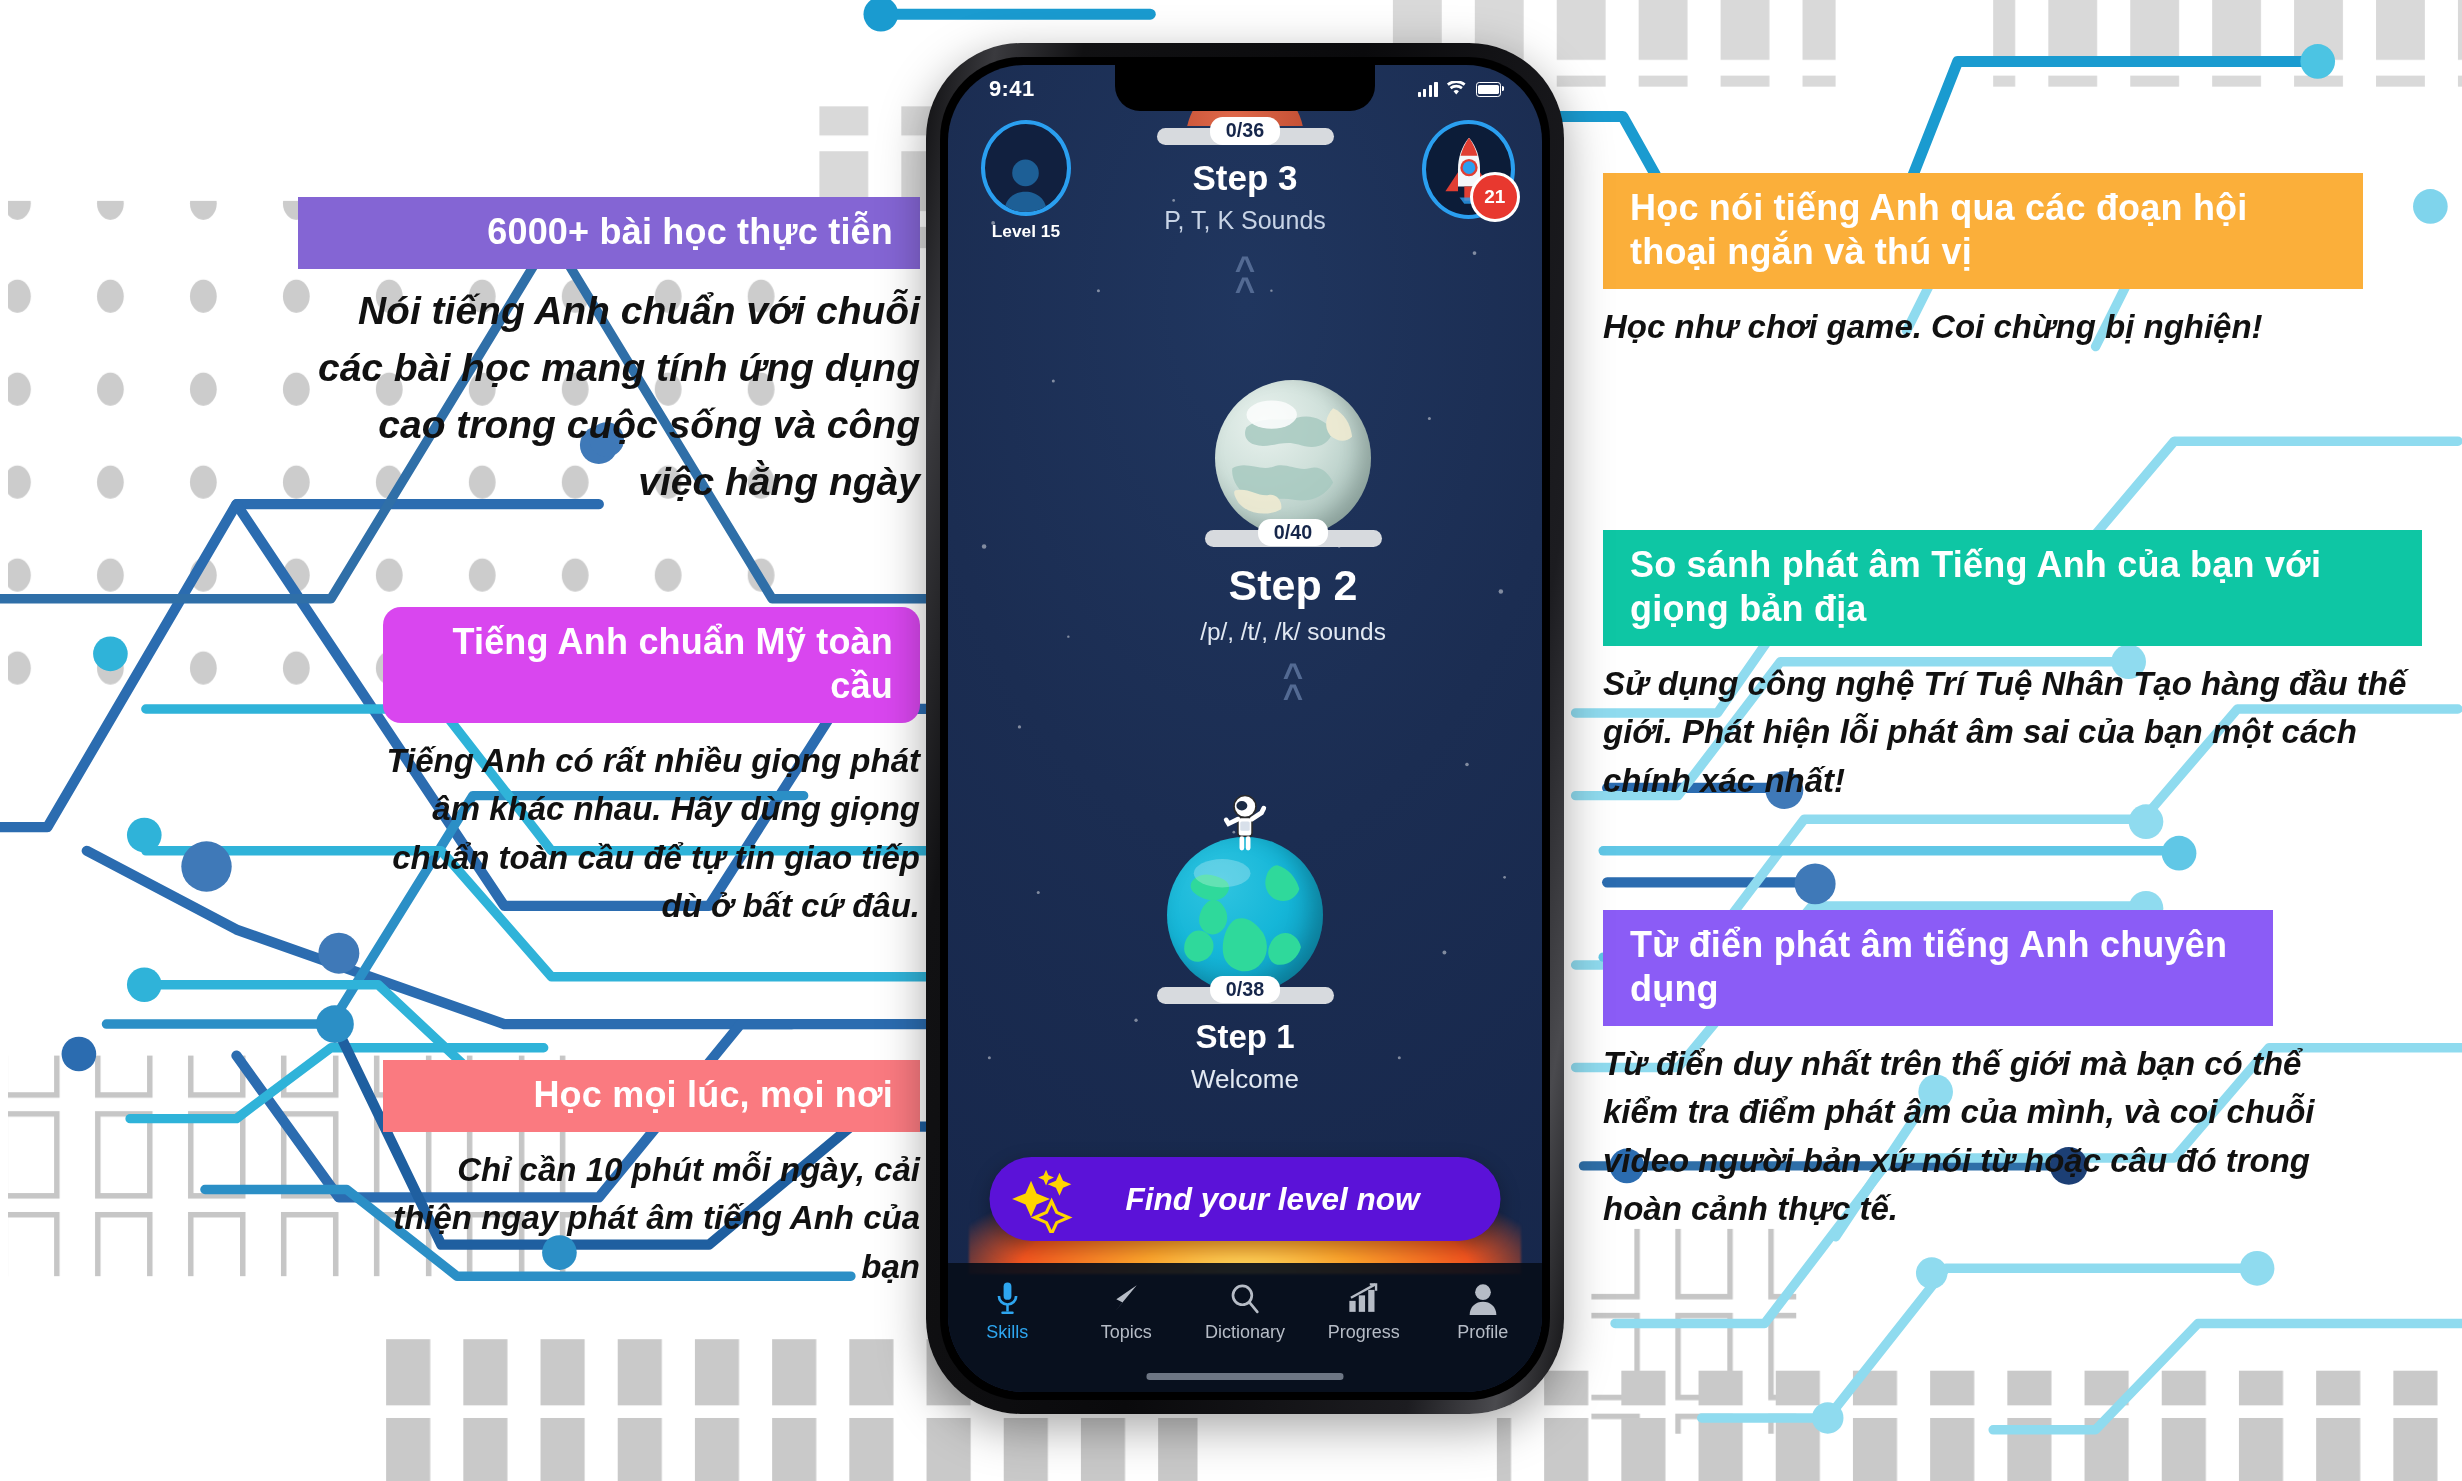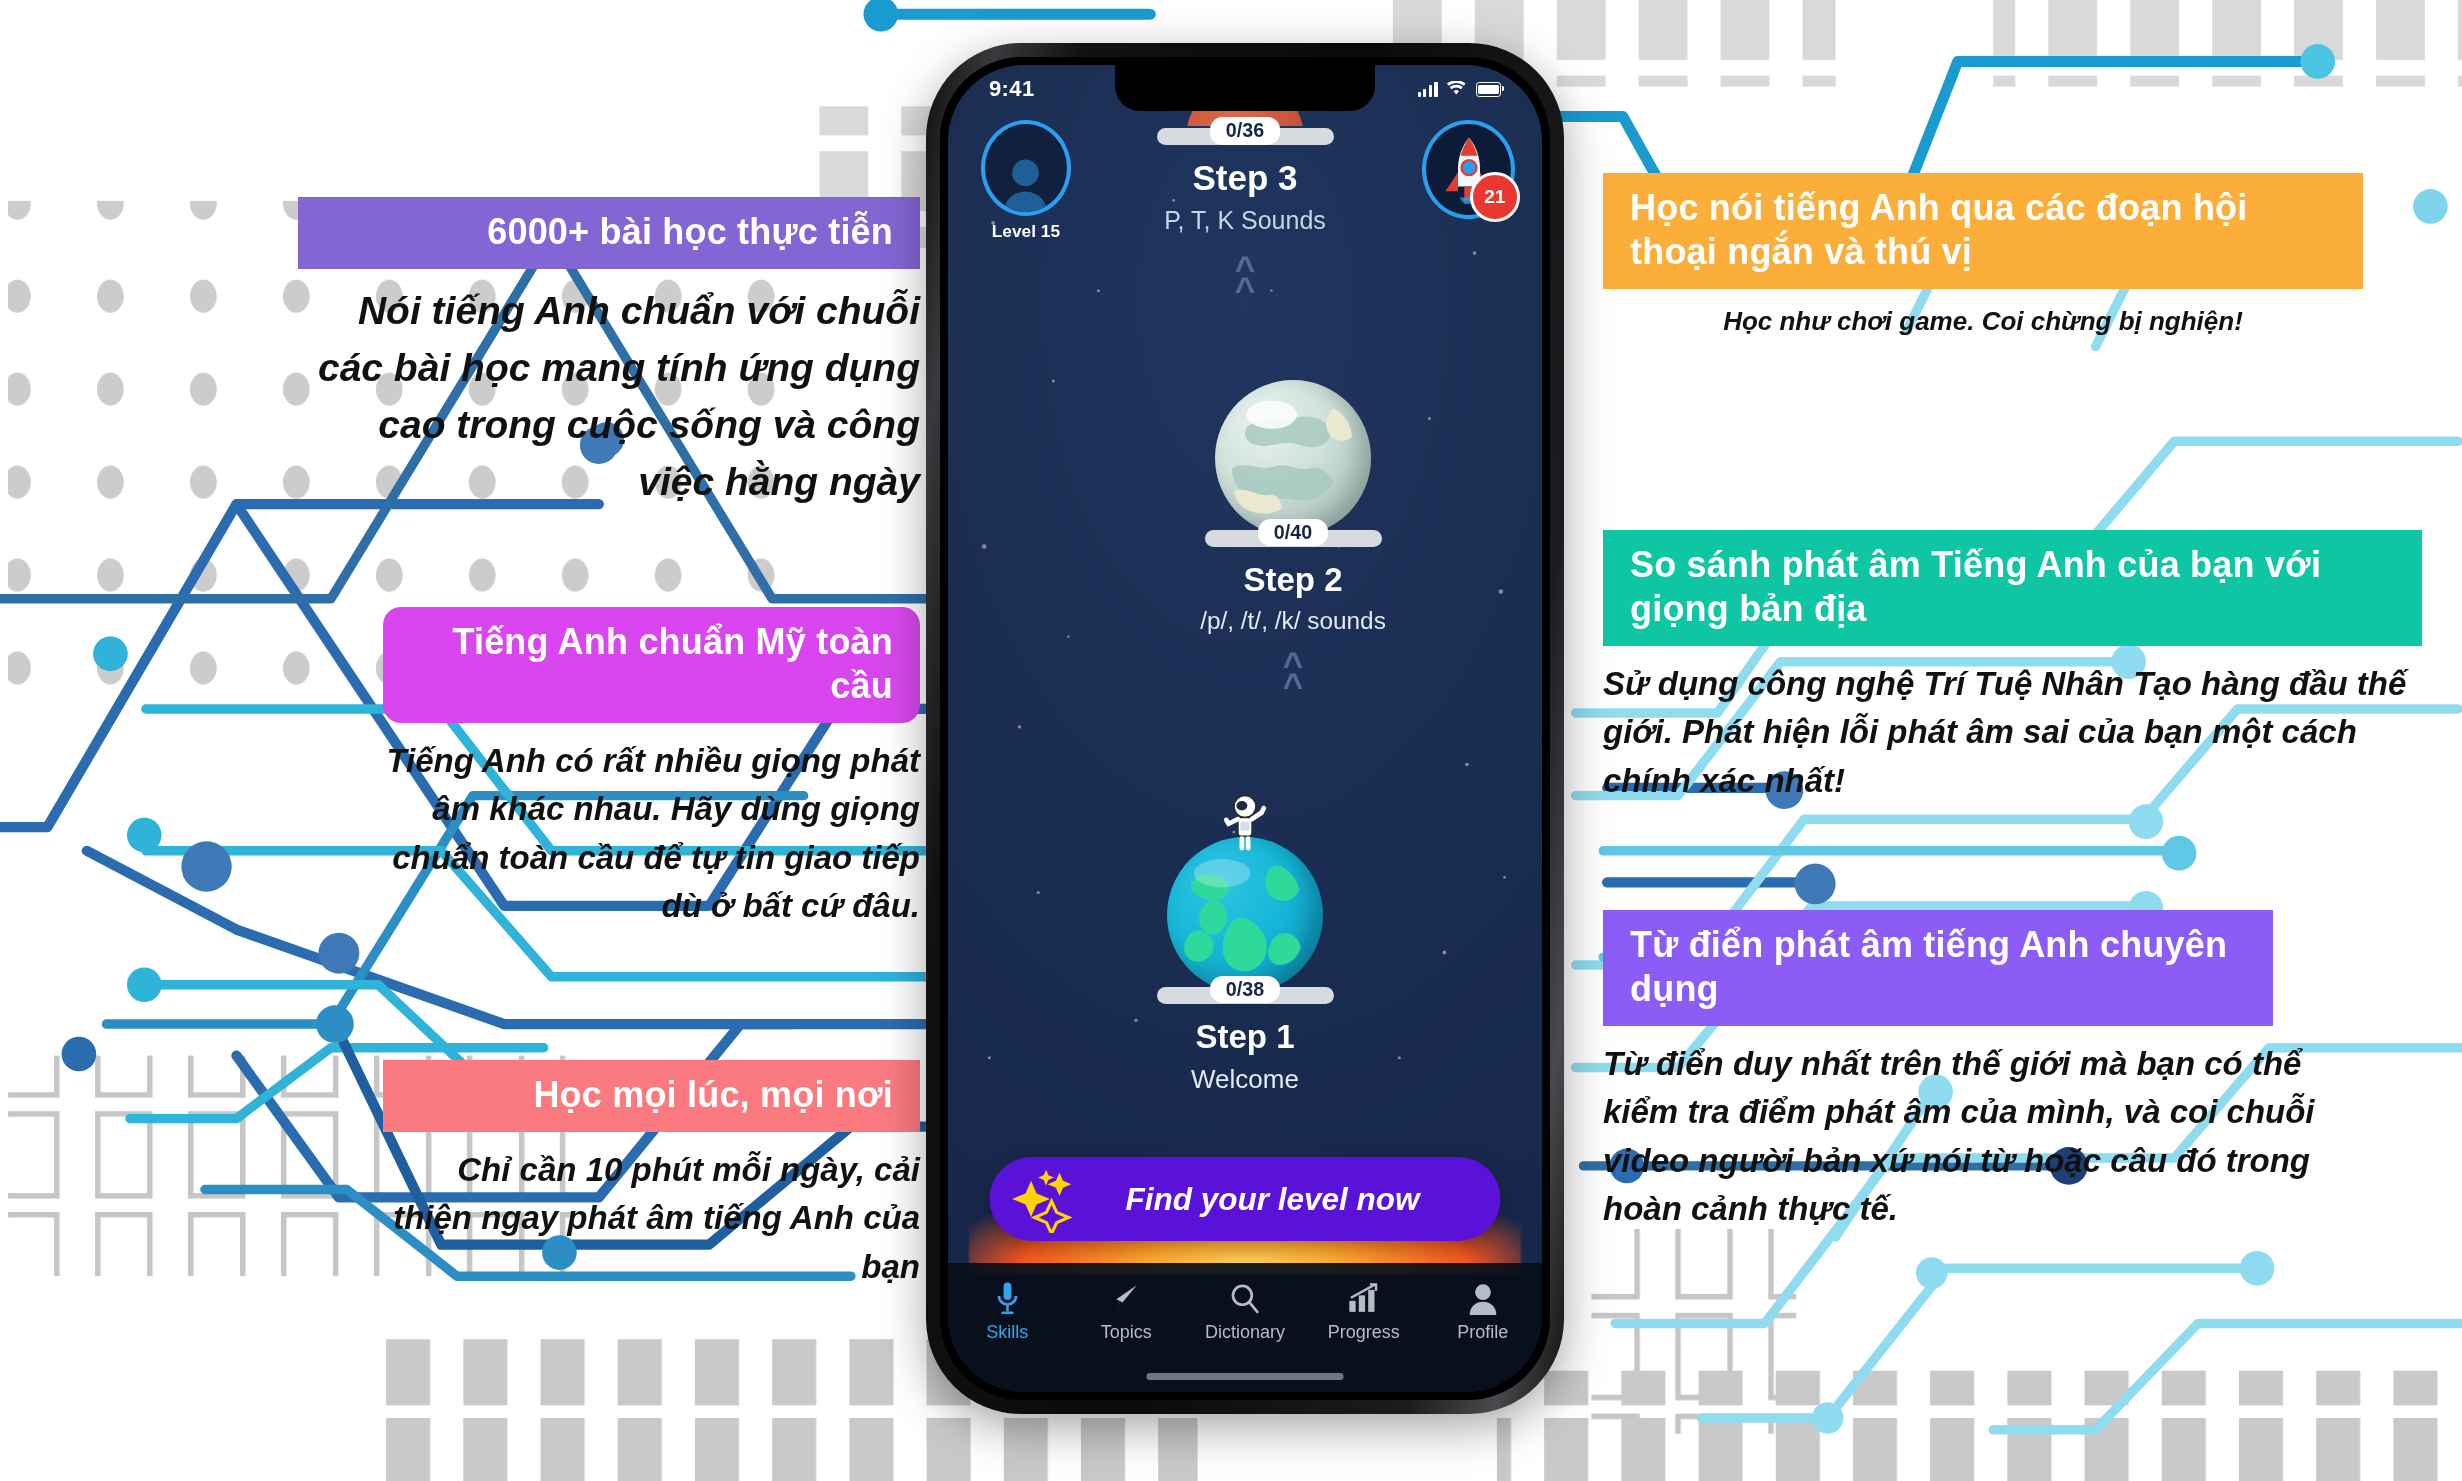--- a/index.html
+++ b/index.html
@@ -45,21 +45,21 @@
   #cl-2 .chip{font-size:36px;background:#3d9bf0;}
   #cl-2 .body{font-size:33px;}
 
   #cl-3{left:383px;top:1060px;width:537px;}
   #cl-3 .chip{font-size:36px;background:#fa7a80;padding-left:7px;}
   #cl-3 .body{font-size:33px;}
 
   
   #cr-1{left:1603px;top:173px;width:760px;}
   #cr-1 .chip{font-size:36px;background:#fbaf3a;}
-  #cr-1 .body{font-size:26px;text-align:center;}
+  #cr-1 .body{font-size:33px;}
 
   #cr-2{left:1603px;top:530px;width:819px;}
   #cr-2 .chip{font-size:36px;background:#0ec6a4;}
   #cr-2 .body{font-size:33px;}
 
   #cr-3{left:1603px;top:886px;width:670px;}
   #cr-3 .chip{font-size:36px;background:#8465d4;}
   #cr-3 .body{font-size:33px;width:760px;}
 
   
@@ -433,21 +433,21 @@
                 <ellipse cx="72" cy="44" rx="32" ry="18" fill="#ffffff" opacity=".9"></ellipse>
                 <path d="M150 36c14 6 22 20 24 36-8 8-20 6-28-2-8-10-6-24 4-34z" fill="#f1ecd2"></path>
                 <path d="M26 140c16-4 28 8 42 6 10-2 18 8 16 18-18 10-42 6-54-8-4-6-8-14-4-16z" fill="#f1ecd2"></path>
               </g>
             </svg>
           </div>
           <div class="progress-wrap" style="margin-top:-17.3px;">
             <div class="progress-bar"></div>
             <div class="progress-pill">0/40</div>
           </div>
-          <div class="step-title" style="font-size:33px;margin-top:12.6px;">Step 2</div>
+          <div class="step-title" style="font-size:43px;margin-top:12.6px;">Step 2</div>
           <div class="step-sub" style="font-size:24.4px;margin-top:7.9px;color:#e2e9f3;">/p/, /t/, /k/ sounds</div>
           <div class="chevrons" style="margin-top:19px;">
             <span>^</span>
               <span>^</span>
           </div>
         </div>
 
         <div style="position:absolute;left:0;top:772px;width:100%;z-index:3;">
           <div style="position:relative;width:156px;margin:0 auto;">
             <div class="astro">

